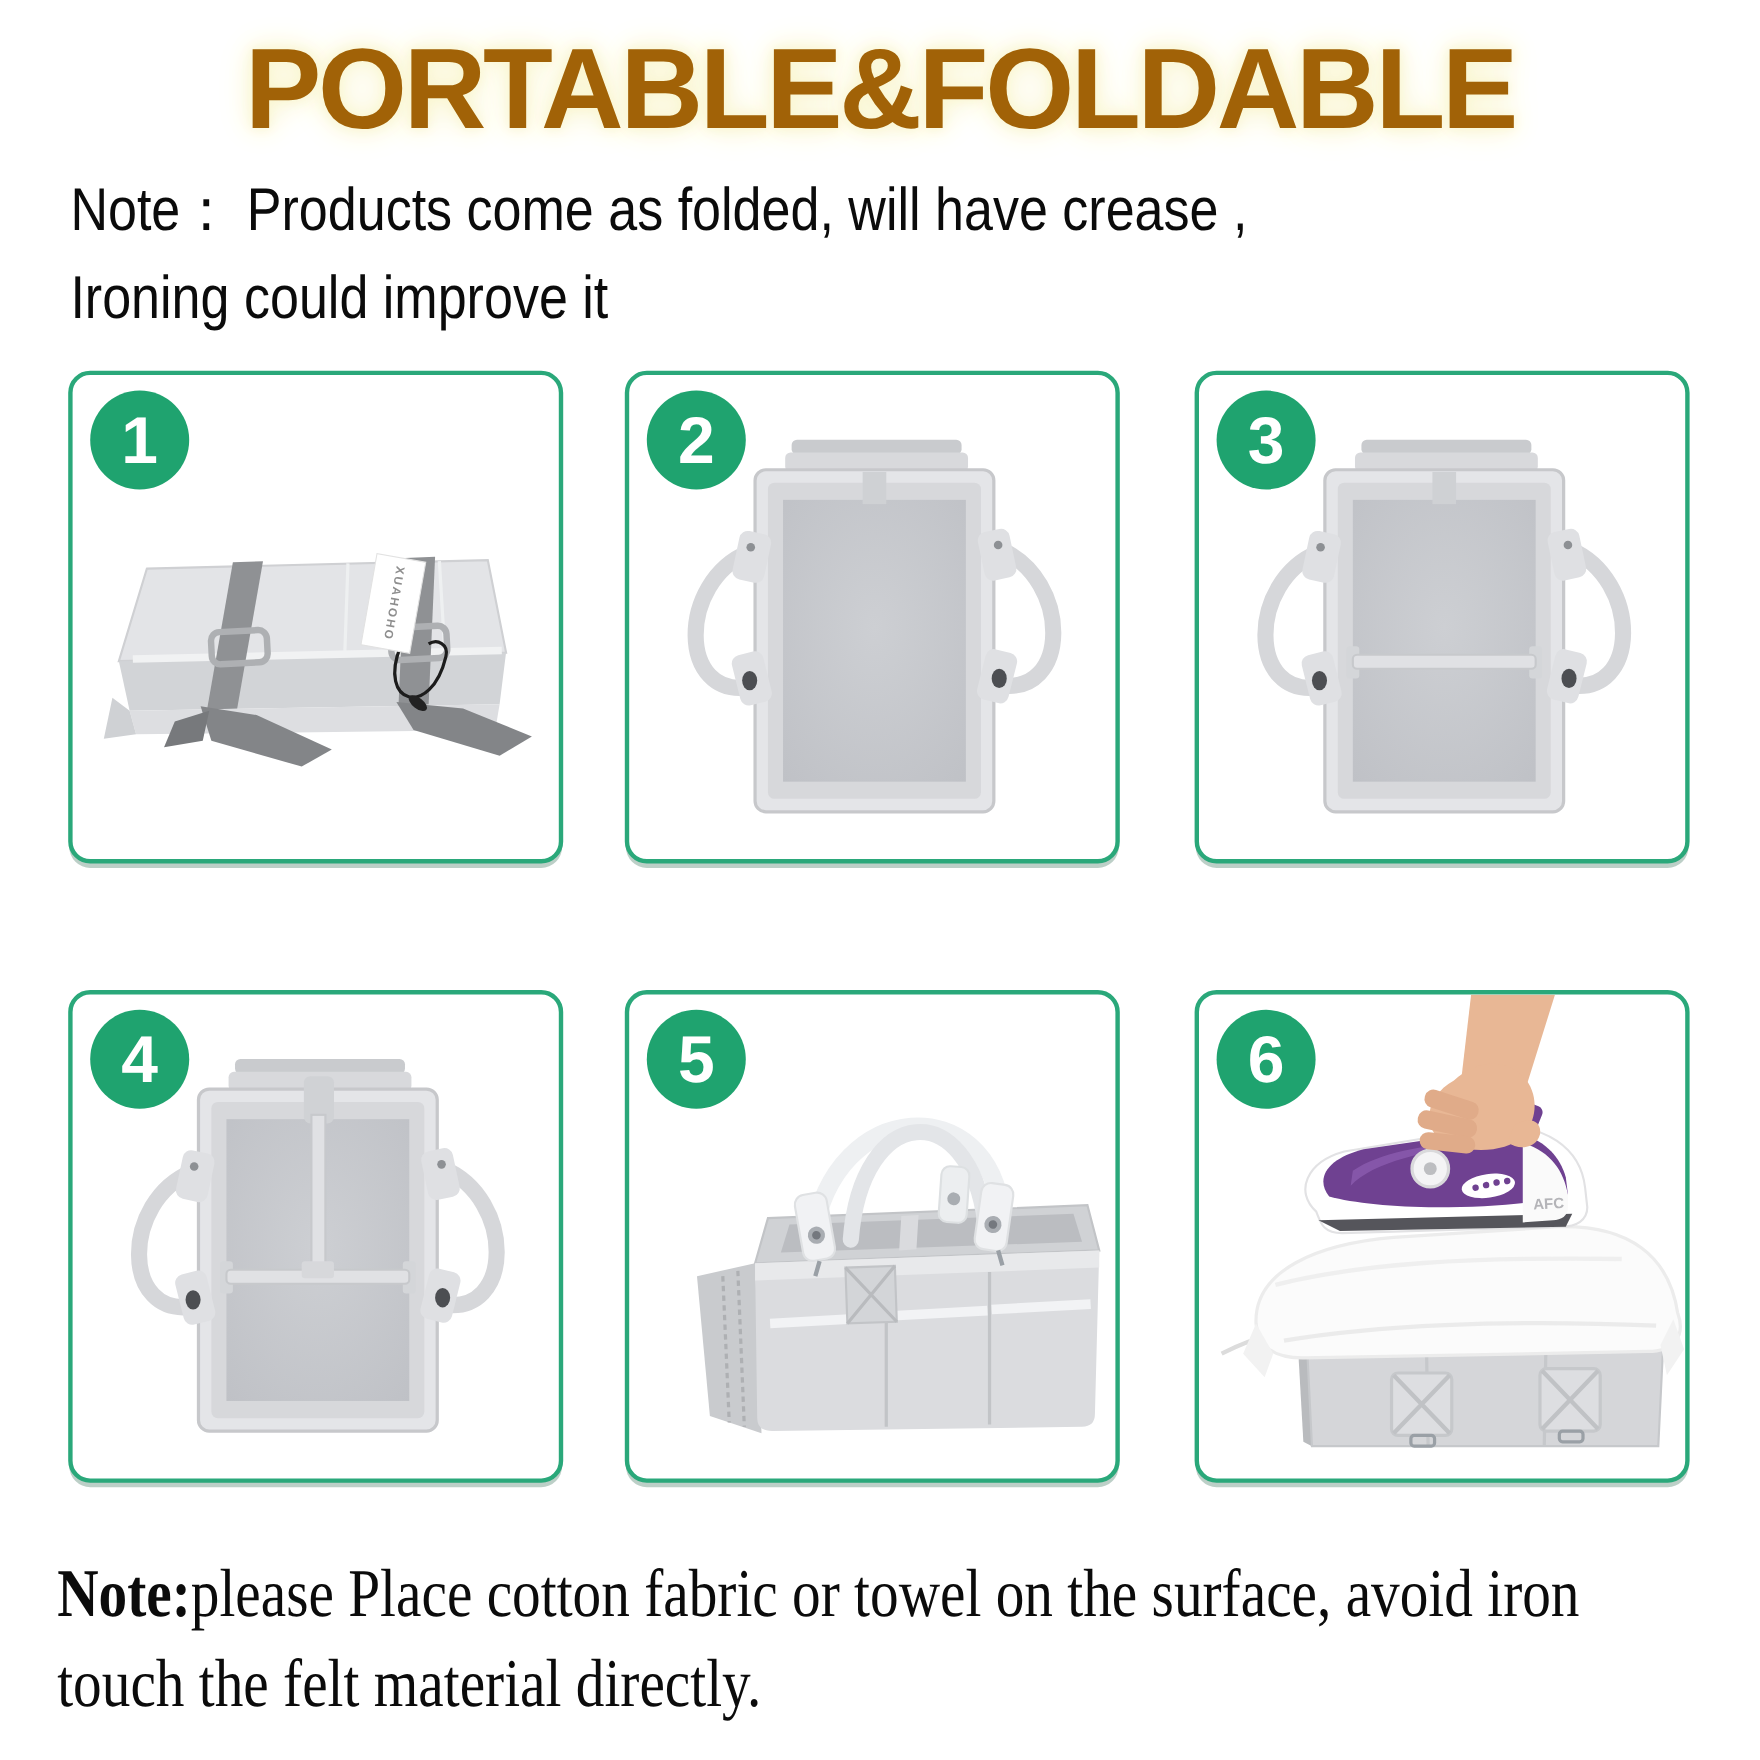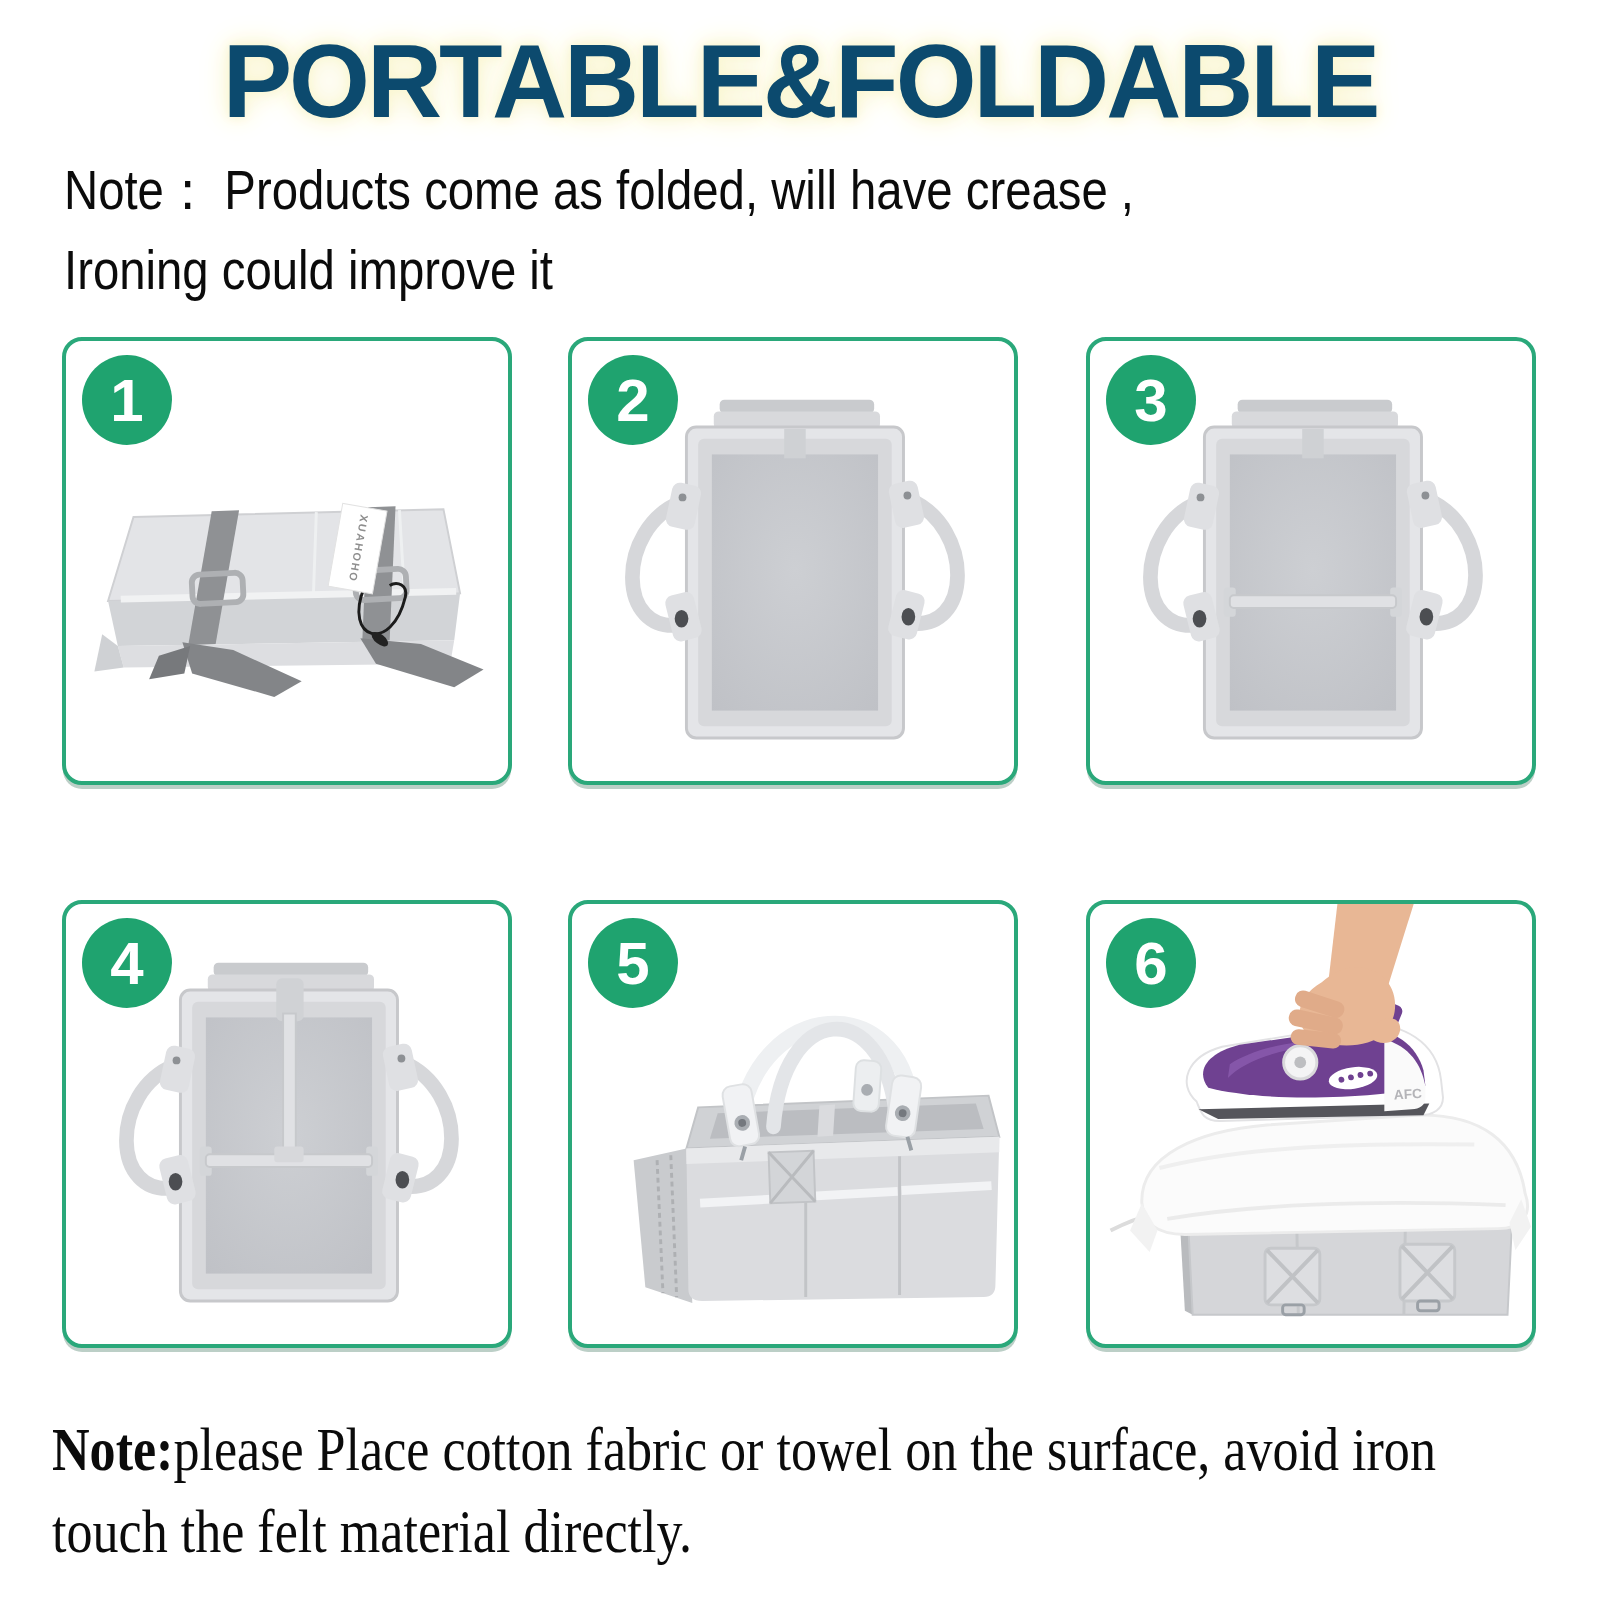--- a/index.html
+++ b/index.html
@@ -3,21 +3,21 @@
 <meta charset="utf-8">
 <style>
   html,body{margin:0;padding:0;}
   body{
     width:1600px;height:1600px;position:relative;background:#ffffff;
     font-family:"Liberation Sans", sans-serif;overflow:hidden;
   }
   
   .title{
     position:absolute;top:22px;left:0;width:1600px;text-align:center;
-    font-size:104px;font-weight:900;letter-spacing:-3px;color:#0c4a6e;
+    font-size:104px;font-weight:900;letter-spacing:-3px;color:#a16207;
     text-shadow:0 0 10px #faf6d0, 0 0 22px #faf6d0, 0 0 34px #fbf8dc;
     white-space:nowrap;
   }
   
   .note-top{
     position:absolute;top:150px;left:64px;color:#0b0b0b;
     font-size:55px;line-height:80px;font-weight:500;
     transform:scaleX(0.86);transform-origin:left top;white-space:nowrap;
   }
   

